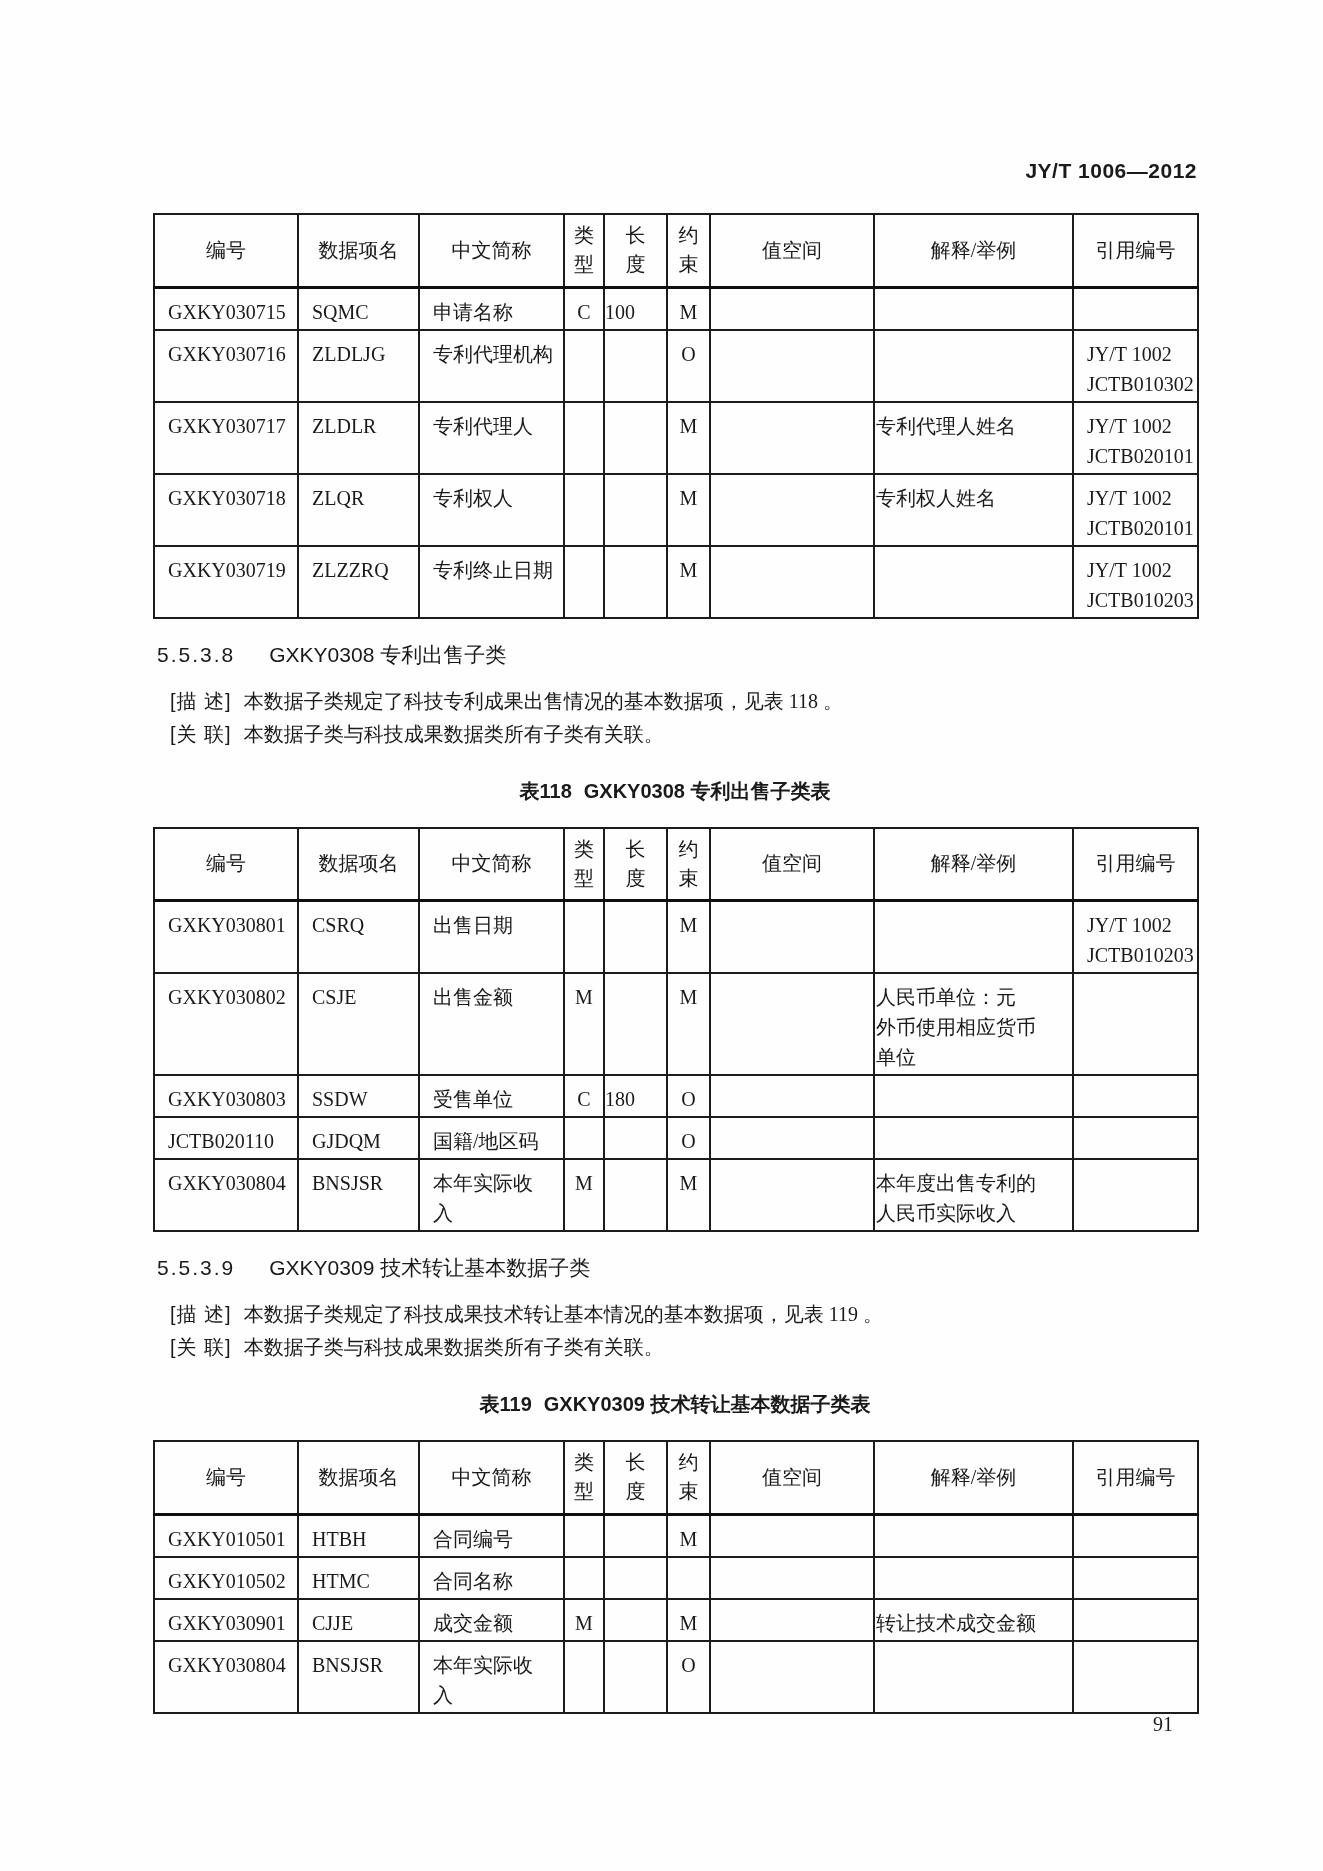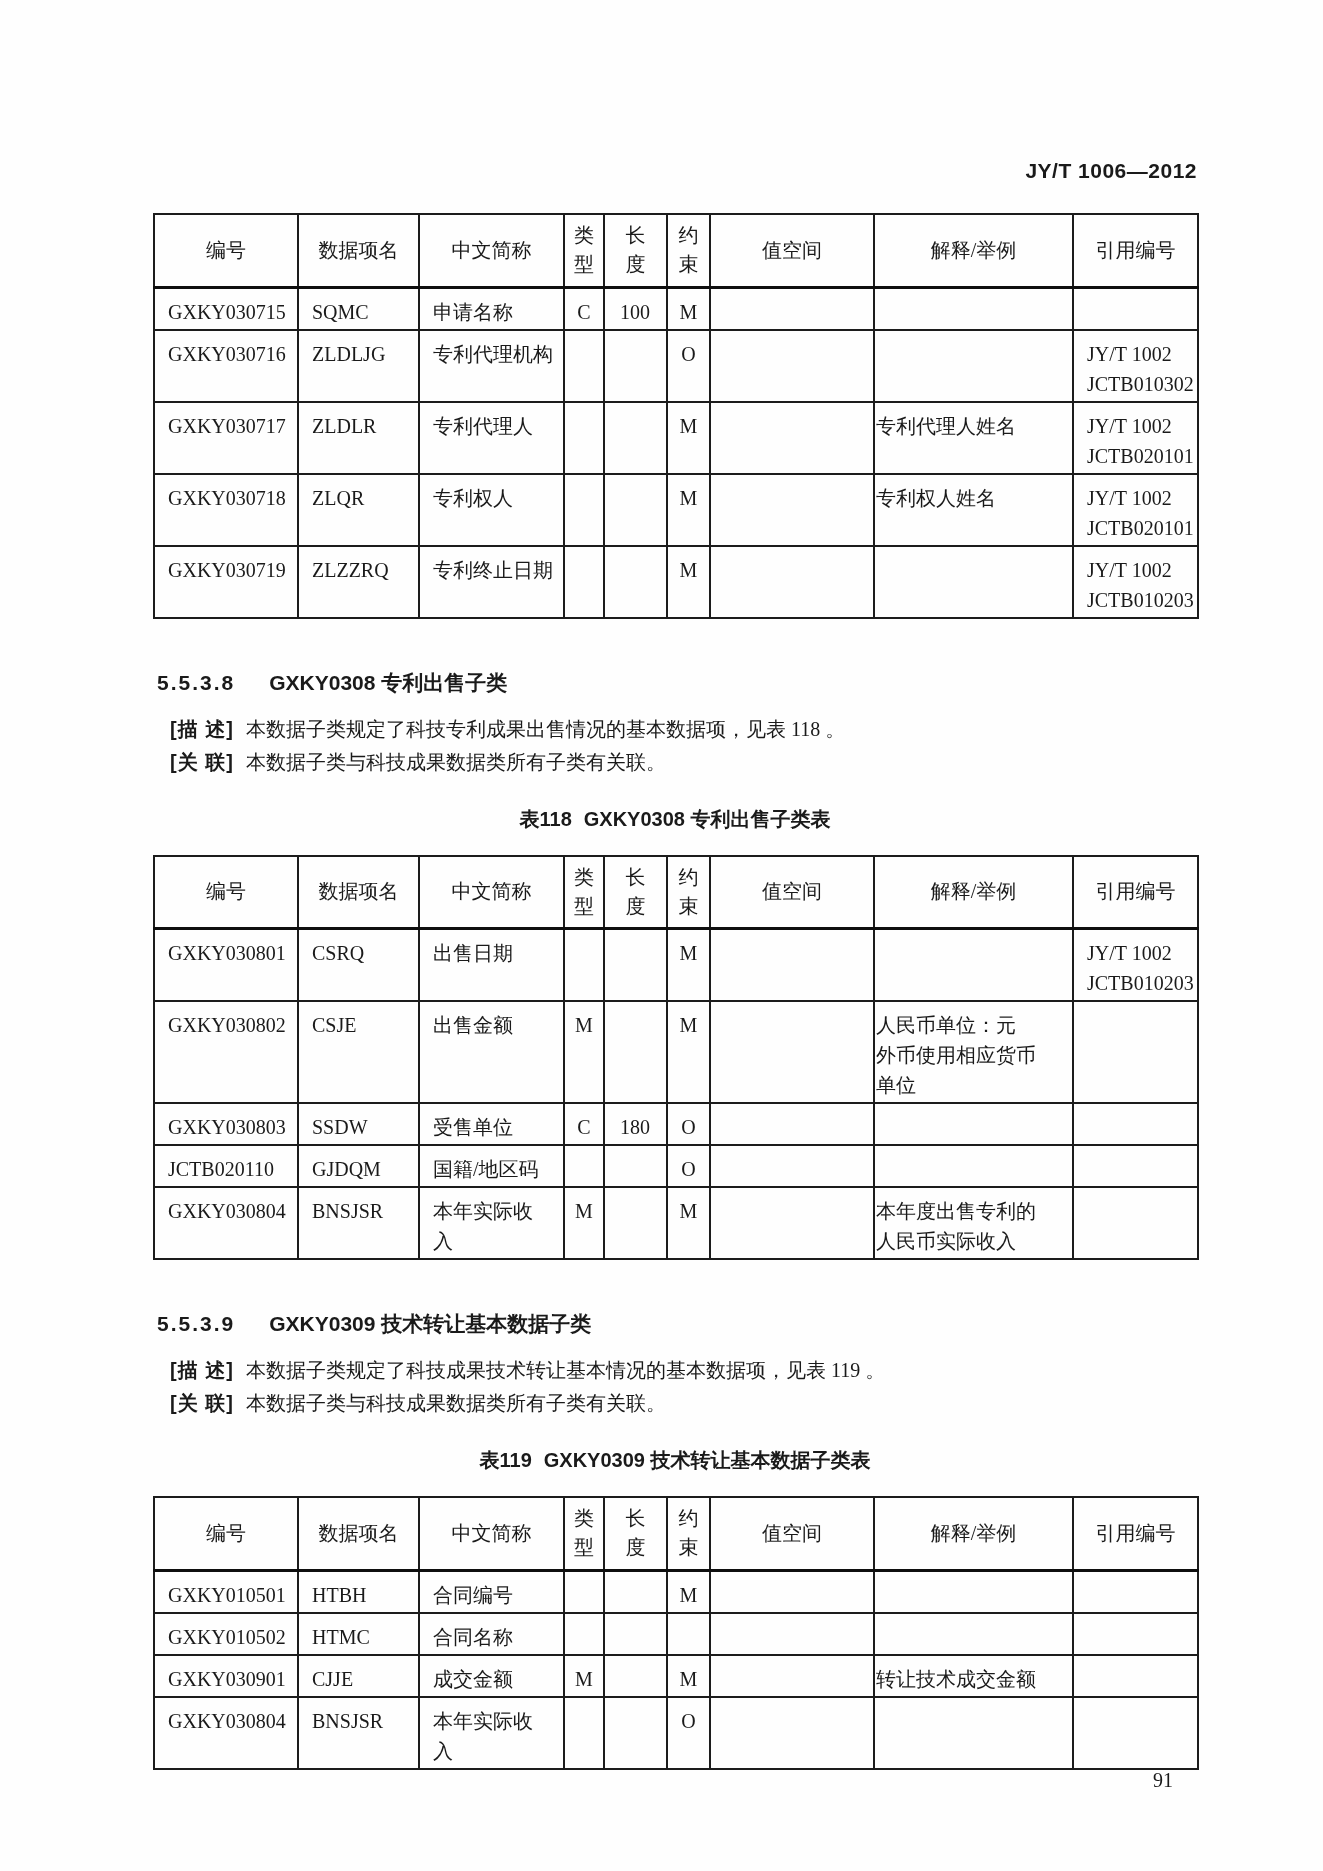--- a/index.html
+++ b/index.html
@@ -36,42 +36,42 @@
     font-size: 20px; line-height: 29px;
     padding: 0;
   }
   .data-table td {
     vertical-align: top;
     padding: 8px 0 2px 0;
     font-size: 20px; line-height: 30px;
   }
   .data-table td.c0, .data-table td.c1, .data-table td.c2 { text-align: left; padding-left: 13px; }
   .data-table td.c3 { text-align: center; }
-  .data-table td.c4 { text-align: center; padding-right: 1px; }
+  .data-table td.c4 { text-align: left; padding-right: 1px; }
   .data-table td.c5 { text-align: center; }
   .data-table td.c6 { text-align: left; padding-left: 12px; }
   .data-table td.c7 { text-align: left; padding-left: 1px; }
   .data-table td.c8 { text-align: left; padding-left: 13px; }
 
   .t1 { margin-top: 31px; }
   .t118, .t119 { margin-top: 22px; }
 
   .sec-heading {
-    margin: 52px 0 0 4px;
+    margin: 24px 0 0 4px;
     font-family: "Liberation Sans", sans-serif;
-    font-weight: 700;
+    font-weight: 400;
     font-size: 21px; line-height: 24px;
   }
   .sec-heading .sec-num { letter-spacing: 2px; margin-right: 34px; }
 
   .desc { margin: 18px 0 0 17px; font-size: 20px; }
   .desc-line { line-height: 33px; }
   .desc .lbl {
     font-family: "Liberation Sans", sans-serif;
-    font-weight: 700;
+    font-weight: 400;
     letter-spacing: 1px;
   }
   .desc .txt { margin-left: 12px; }
 
   .tbl-caption {
     margin-top: 26px;
     text-align: center;
     font-family: "Liberation Sans", sans-serif;
     font-weight: 700;
     font-size: 20px; line-height: 28px;

